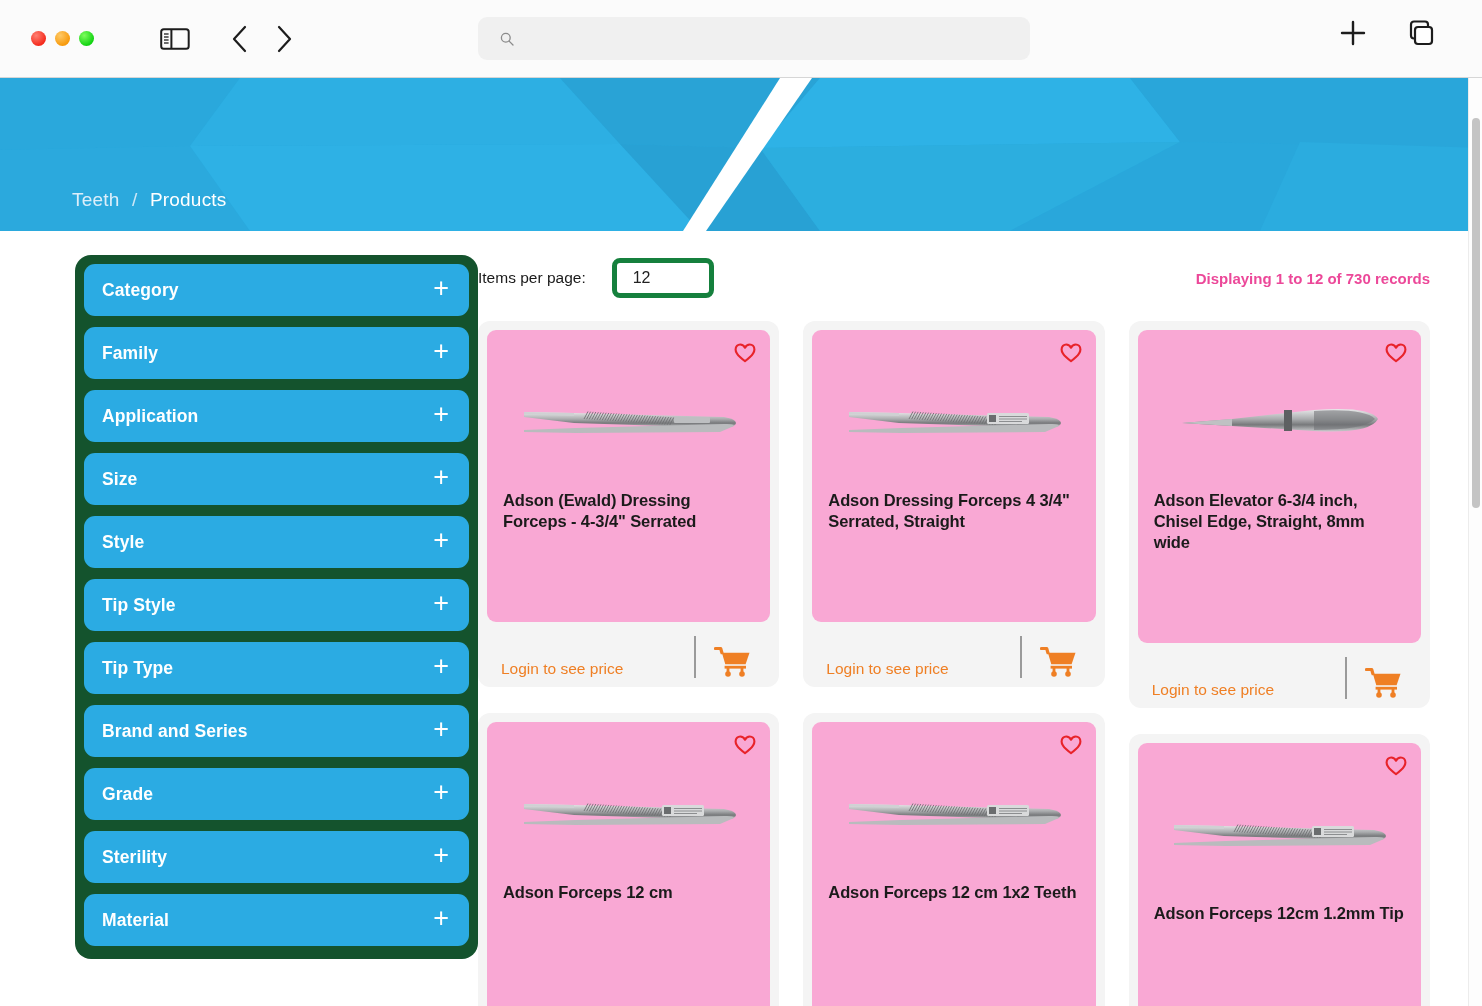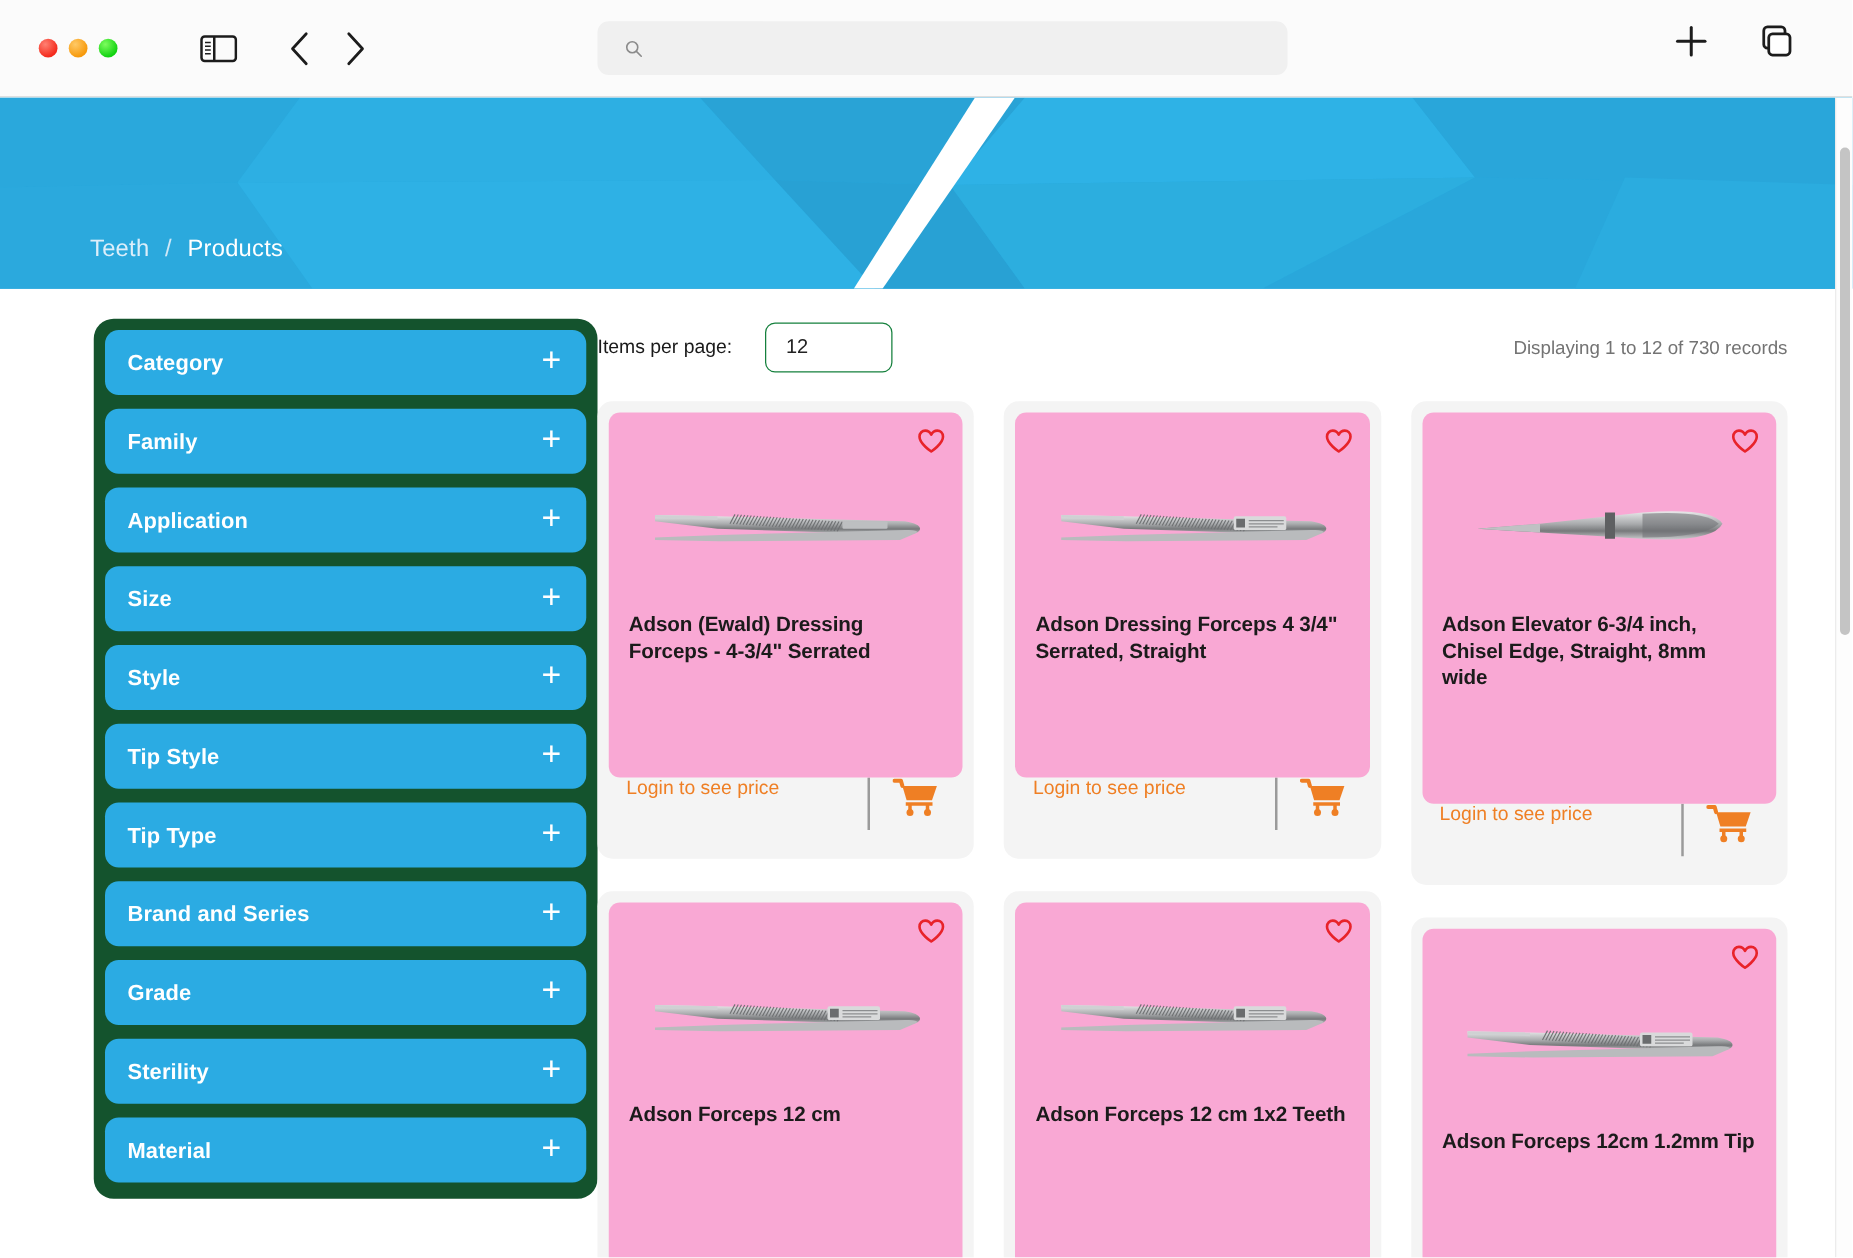--- a/index.html
+++ b/index.html
@@ -158,32 +158,33 @@
   }
   .ipp-wrap { display: flex; align-items: center; }
   .ipp-label {
     font-size: 15.5px;
     color: #1a1a1a;
     margin-right: 26px;
   }
   .ipp-input {
     width: 102px;
     height: 40px;
-    border: 1px solid #15803d;
+    border: 5px solid #15803d;
     border-radius: 8px;
     background: #fff;
     font-family: "Liberation Sans", sans-serif;
     font-size: 16px;
     color: #222;
     padding-left: 16px;
     outline: none;
   }
   .records-info {
     font-size: 15px;
-    color: #737373;
+    color: #ec4899;
+    font-weight: bold;
   }
 
   .grid {
     display: grid;
     grid-template-columns: repeat(3, 1fr);
     column-gap: 24px;
     align-items: start;
   }
   .grid-cell { display: flex; flex-direction: column; }
 
@@ -222,21 +223,21 @@
   .card-title {
     font-size: 16.5px;
     font-weight: bold;
     color: #1b1b1b;
     line-height: 1.28;
     letter-spacing: -.1px;
   }
   .card-spacer { flex: 1; min-height: 10px; }
   .card-footer {
     display: flex;
-    align-items: flex-start;
+    align-items: flex-end;
     height: 56px;
     padding: 0 6px 0 14px;
   }
   .price-text {
     flex: 1;
     color: #ef7f24;
     font-size: 15.5px;
   }
   .footer-divider {
     width: 2px;

